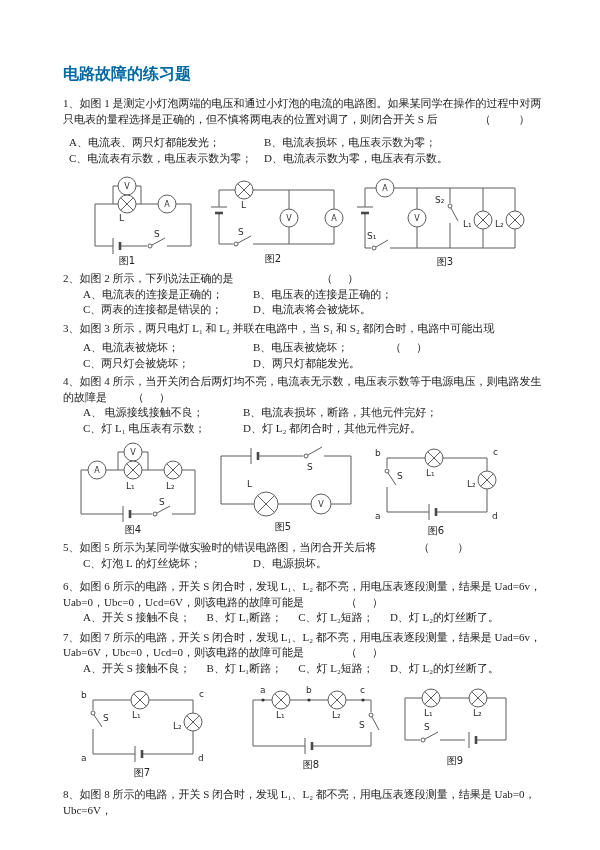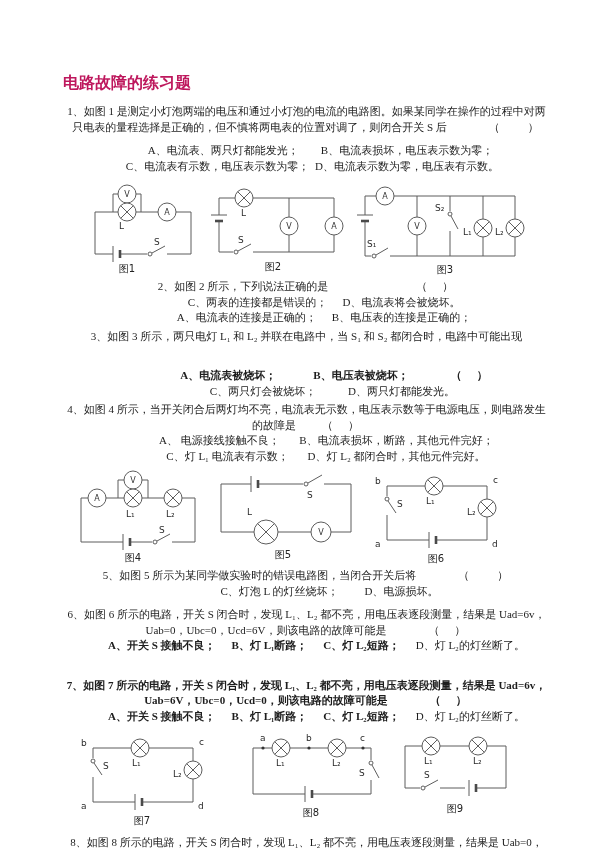--- a/index.html
+++ b/index.html
@@ -6,36 +6,36 @@
   .page{
     position:relative;
     width:600px;height:850px;
     background:#ffffff;
     font-family:"Liberation Serif","DejaVu Serif",serif;
     color:#1d1d1d;
     overflow:hidden;
   }
   .content{position:absolute;left:63px;top:56px;width:487px;}
   h1.title{
-    margin:16px 0 10px 0;
+    margin:8px 0 10px 0;
     font-size:16px;line-height:22px;
-    font-weight:bold;color:#be185d;
-    font-family:Liberation Sans, sans-serif;
+    font-weight:bold;color:#0369a1;
+    font-family:Liberation Mono, monospace;
   }
-  p{margin:0;font-size:11px;line-height:15.5px;text-align:center;}
+  p{margin:0;font-size:11px;line-height:15.5px;}
   .stem{margin-top:3px;}
   .gap-sm{margin-top:8px;}
-  .gap-md{margin-top:24px;font-weight:bold;}
+  .gap-md{margin-top:4px;}
   .opts{padding-left:6px;}
   .opts.ind{padding-left:20px;}
   .col{display:inline-block;}
   .w195{width:195px;}
   .w170{width:170px;}
   .w160{width:160px;}
-  .inline-opt{margin-right:16px;font-weight:bold;}
+  .inline-opt{margin-right:16px;}
   .br{margin-left:42px;letter-spacing:2px;}
   .br-near{margin-left:26px;letter-spacing:2px;}
   .br-far{margin-left:88px;letter-spacing:2px;}
   .figrow{display:flex;align-items:flex-start;}
   .row1{margin-left:24px;margin-top:6px;gap:10px;}
   .row2{margin-left:10px;margin-top:4px;gap:8px;}
   .row3{margin-top:6px;}
   .f8m{margin-left:32px;}
   .f9m{margin-left:10px;}
   svg{display:block;}
@@ -150,30 +150,30 @@
           </g>
       <text x="12" y="67">S₁</text>
       <text x="80" y="31">S₂</text>
       <text x="108" y="55">L₁</text>
       <text x="140" y="55">L₂</text>
       <text class="cap" x="90" y="93">图3</text>
     </svg>
   </div>
 
   <p class="stem"><span>2、如图 2 所示，下列说法正确的是</span><span class="br-far">（　）</span></p>
+  <p class="opts ind"><span class="col w170">A、电流表的连接是正确的；</span><span>B、电压表的连接是正确的；</span></p>
   <p class="opts ind"><span class="col w170">C、两表的连接都是错误的；</span><span>D、电流表将会被烧坏。</span></p>
-  <p class="opts ind"><span class="col w170">A、电流表的连接是正确的；</span><span>B、电压表的连接是正确的；</span></p>
 
   <p class="stem"><span>3、如图 3 所示，两只电灯 L₁ 和 L₂ 并联在电路中，当 S₁ 和 S₂ 都闭合时，电路中可能出现</span></p>
   <p class="opts ind gap-md"><span class="col w170">A、电流表被烧坏；</span><span>B、电压表被烧坏；</span><span class="br">（　）</span></p>
   <p class="opts ind"><span class="col w170">C、两只灯会被烧坏；</span><span>D、两只灯都能发光。</span></p>
 
   <p class="stem"><span>4、如图 4 所示，当开关闭合后两灯均不亮，电流表无示数，电压表示数等于电源电压，则电路发生的故障是</span><span class="br-near">（　）</span></p>
   <p class="opts ind"><span class="col w160">A、 电源接线接触不良；</span><span>B、电流表损坏，断路，其他元件完好；</span></p>
-  <p class="opts ind"><span class="col w160">C、灯 L₁ 电流表有示数；</span><span>D、灯 L₂ 都闭合时，其他元件完好。</span></p>
+  <p class="opts ind"><span class="col w160">C、灯 L₁ 电压表有示数；</span><span>D、灯 L₂ 都闭合时，其他元件完好。</span></p>
 
   <div class="figrow row2">
 
     <svg width="130" height="96" viewBox="0 0 130 96">
       <path class="wire" d="M8,30 H15 M33,30 H51 M69,30 H91 M109,30 H122 M8,30 V74 M122,30 V74 M8,74 H50 M57,74 H79 M99,74 H122 M45,30 V12 H51 M69,12 H75 V30"></path>
       <g>
             <circle class="comp" cx="24" cy="30" r="9"></circle>
             <text class="meter" x="24" y="33.3">A</text>
           </g>
       <g>

